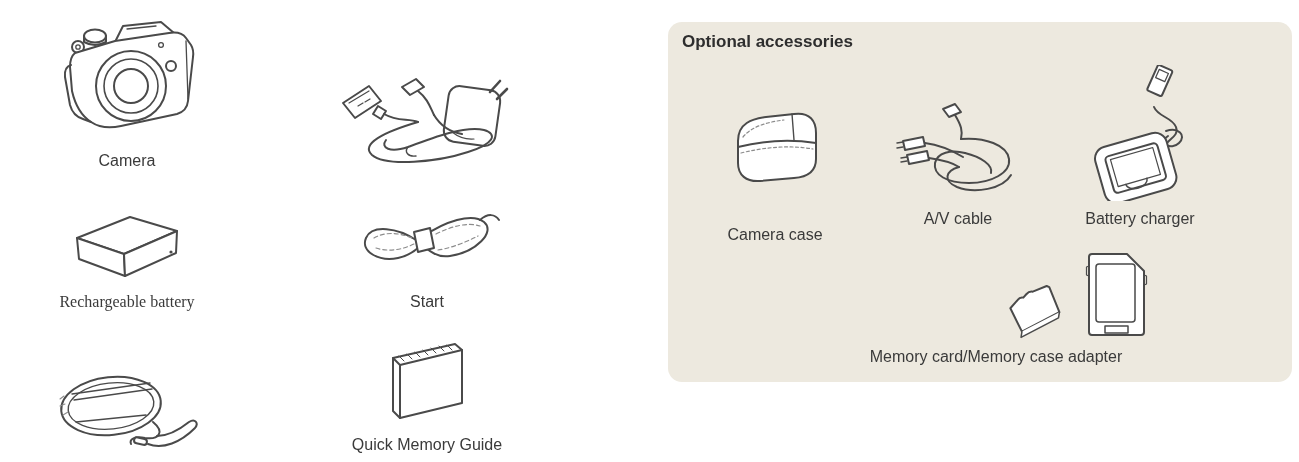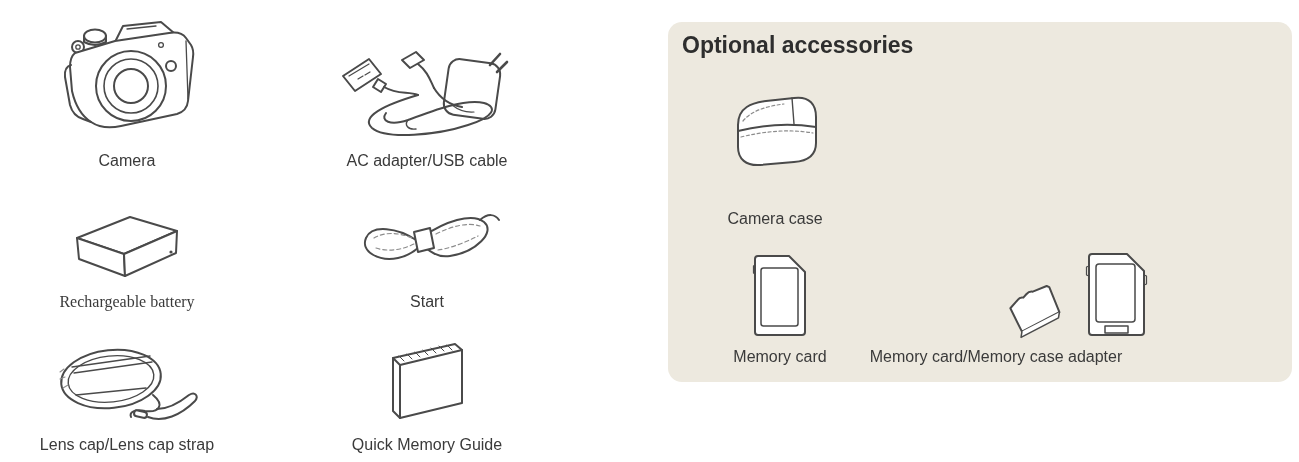--- a/index.html
+++ b/index.html
@@ -23,23 +23,23 @@
   #pos-strap    {left:322px; top:203px; width:210px; height:108px;}
   #pos-lenscap  {left:27px;  top:340px; width:200px; height:114px;}
   #pos-qsg      {left:322px; top:340px; width:210px; height:114px;}
   
   .optional-panel{
     position:absolute;left:668px;top:22px;width:624px;height:360px;
     background:#EDE9DF;border-radius:14px;
   }
   .optional-panel h2{
     position:absolute;left:14px;top:10px;margin:0;
-    font-size:23px;font-weight:bold;color:#2e2e2e;
-  }
-  #pos-case     {left:22px;  top:40px;  width:170px; height:166px;gap:32px;}
+    font-size:17px;font-weight:bold;color:#2e2e2e;
+  }
+  #pos-case     {left:22px;  top:56px;  width:170px; height:166px;gap:32px;}
   #pos-avcable  {left:205px; top:40px;  width:170px; height:166px;}
   #pos-charger  {left:387px; top:32px;  width:170px; height:174px;}
   #pos-memcard  {left:27px;  top:222px; width:170px; height:122px;}
   #pos-memadapter{left:178px;top:222px; width:300px; height:122px;}
   #pos-memadapter .art{transform:translateX(78px);}
   svg{display:block;}
 </style>
 </head>
 <body>
 
@@ -84,21 +84,20 @@
             <path d="M80,19 C90,27 92,35 96,43" fill="none"></path>
             <rect x="108" y="16" width="52" height="56" rx="11" transform="rotate(8 134 44)"></rect>
             <path d="M152,20 L162,9 M159,27 L169,17" fill="none" stroke-width="2.6"></path>
             <path d="M114,60 Q124,68 136,67" fill="none" stroke-width="1.2"></path>
             <path d="M80,50 C46,60 22,72 34,83 C48,95 100,90 130,80 C156,72 160,62 146,58 C128,53 94,66 70,75 C52,81 42,76 48,68" fill="none"></path>
             <path d="M96,43 C102,53 112,60 124,62" fill="none"></path>
             <path d="M70,75 C66,80 70,85 78,84" fill="none" stroke-width="1.4"></path>
           </g>
         </svg>
       </div>
-      <figcaption>AC adapter/USB cable</figcaption>
     </figure>
 
     <figure class="item" id="pos-battery">
       <div class="art">
         <svg width="118" height="74" viewBox="0 0 118 74">
           <g fill="#ffffff" stroke="#4a4a4a" stroke-width="2" stroke-linejoin="round">
             <path d="M9,28 L62,7 L109,21 L56,44 Z"></path>
             <path d="M9,28 L56,44 L57,66 L11,49 Z"></path>
             <path d="M56,44 L109,21 L108,43 L57,66 Z"></path>
             <circle cx="103" cy="42" r="1.6" fill="#4a4a4a" stroke="none"></circle>
@@ -135,21 +134,20 @@
             <path d="M23,30 L101,19" stroke-width="1.4"></path>
             <path d="M25,36 L103,25" stroke-width="1.4"></path>
             <path d="M27,58 L97,51" stroke-width="1.4"></path>
             <path d="M15,32 l-4,3 M16,40 l-5,2 M19,48 l-5,3" stroke-width="1.1" stroke="#8c8c8c"></path>
             <path d="M104,58 C116,68 110,76 96,74 C86,72 80,75 82,80"></path>
             <rect x="85" y="74" width="13" height="6" rx="3" transform="rotate(12 91 77)" fill="#ffffff"></rect>
             <path d="M99,80 C114,86 132,78 146,64 C150,59 146,54 140,58 C130,66 118,72 108,72"></path>
           </g>
         </svg>
       </div>
-      <figcaption>Lens cap/Lens cap strap</figcaption>
     </figure>
 
     <figure class="item" id="pos-qsg">
       <div class="art">
         <svg width="96" height="86" viewBox="0 0 96 86">
           <g fill="#ffffff" stroke="#4a4a4a" stroke-width="2" stroke-linejoin="round" stroke-linecap="round">
             <path d="M14,17 L76,3 L83,9 L83,62 L21,77 L14,70 Z"></path>
             <path d="M21,24 L83,9" fill="none"></path>
             <path d="M21,24 L21,77" fill="none"></path>
             <path d="M14,17 L21,24" fill="none"></path>
@@ -173,34 +171,64 @@
             <path d="M10,42 C34,36 62,34 88,38" fill="none"></path>
             <path d="M13,48 C37,42 62,40 85,44" fill="none" stroke-dasharray="3 2.5" stroke-width="1.2" stroke="#8c8c8c"></path>
             <path d="M64,9 L66,35" fill="none" stroke-width="1.4"></path>
             <path d="M15,32 C24,21 40,17 56,15" fill="none" stroke-dasharray="3 2.5" stroke-width="1.2" stroke="#8c8c8c"></path>
           </g>
         </svg>
       </div>
       <figcaption>Camera case</figcaption>
     </figure>
 
-
-
-    <figure class="item" id="pos-memcard">
-      <div class="art">
-        <svg width="58" height="88" viewBox="0 0 58 88">
-          <g fill="#ffffff" stroke="#4a4a4a" stroke-width="2" stroke-linejoin="round">
-            <path d="M7,5 L38,5 L54,21 L54,81 Q54,84 51,84 L7,84 Q4,84 4,81 L4,8 Q4,5 7,5 Z"></path>
-            <rect x="10" y="17" width="37" height="58" rx="2.5" fill="none" stroke-width="1.5"></rect>
-            <path d="M4,14 l-1.5,1 0,7 1.5,1" fill="none" stroke-width="1.2"></path>
-          </g>
-        </svg>
-      </div>
-      <figcaption>Memory card</figcaption>
-    </figure>
+    <figure class="item" id="pos-avcable">
+      <div class="art">
+        <svg width="126" height="100" viewBox="0 0 126 100">
+          <g fill="#ffffff" stroke="#4a4a4a" stroke-width="2" stroke-linejoin="round" stroke-linecap="round">
+            <path d="M48,8 L60,3 L66,11 L54,16 Z"></path>
+            <path d="M60,14 C66,24 68,30 66,38" fill="none"></path>
+            <path d="M8,40 L28,36 L30,45 L10,49 Z"></path>
+            <path d="M2,42 L8,41 M2,47 L8,46" fill="none" stroke-width="1.5"></path>
+            <path d="M12,54 L32,50 L34,59 L14,63 Z"></path>
+            <path d="M6,57 L12,56 M6,61 L12,60" fill="none" stroke-width="1.5"></path>
+            <path d="M30,42 C46,44 58,50 68,56" fill="none"></path>
+            <path d="M34,57 C48,59 58,62 64,66" fill="none"></path>
+            <path d="M66,38 C90,36 112,44 114,58 C116,72 96,82 74,82 C52,82 38,74 40,62 C42,52 56,48 70,52" fill="none"></path>
+            <path d="M64,66 C50,70 48,80 62,86 C80,93 108,88 116,74" fill="none"></path>
+            <path d="M70,52 C86,56 98,64 96,72" fill="none"></path>
+          </g>
+        </svg>
+      </div>
+      <figcaption>A/V cable</figcaption>
+    </figure>
+
+    <figure class="item" id="pos-charger">
+      <div class="art">
+        <svg width="112" height="136" viewBox="0 0 112 136">
+          <g fill="#ffffff" stroke="#4a4a4a" stroke-width="2" stroke-linejoin="round" stroke-linecap="round">
+            <g transform="rotate(24 76 20)">
+              <rect x="66" y="2" width="16" height="28" rx="2"></rect>
+              <rect x="69" y="6" width="10" height="9" fill="none" stroke-width="1.2"></rect>
+            </g>
+            <path d="M70,42 C74,52 88,52 92,62 C96,74 78,74 82,86" fill="none"></path>
+            <path d="M82,66 C94,62 103,70 95,78 C87,86 73,78 84,71" fill="none"></path>
+            <path d="M82,86 C80,90 76,92 72,94" fill="none"></path>
+            <g transform="rotate(-16 52 104)">
+              <rect x="15" y="74" width="74" height="58" rx="12"></rect>
+              <rect x="25" y="84" width="54" height="38" rx="4" fill="none"></rect>
+              <rect x="30" y="88" width="44" height="28" fill="none" stroke-width="1.2"></rect>
+              <path d="M38,116 a11 7 0 0 0 22 0" fill="none" stroke-width="1.5"></path>
+            </g>
+          </g>
+        </svg>
+      </div>
+      <figcaption>Battery charger</figcaption>
+    </figure>
+
 
     <figure class="item" id="pos-memadapter">
       <div class="art">
         <svg width="152" height="90" viewBox="0 0 152 90">
           <g fill="#ffffff" stroke="#4a4a4a" stroke-width="2" stroke-linejoin="round" stroke-linecap="round">
             <g transform="rotate(-22 38 64)">
               <path d="M16,50 L26,45 Q29,43 32,45 L36,43 Q40,41 43,43 L58,43 L60,45 L60,72 L18,76 Z"></path>
               <path d="M18,76 L15,81 L57,77 L60,72" fill="#ffffff" stroke-width="1.5"></path>
             </g>
             <path d="M94,5 L129,5 L146,22 L146,83 Q146,86 143,86 L94,86 Q91,86 91,83 L91,8 Q91,5 94,5 Z"></path>

